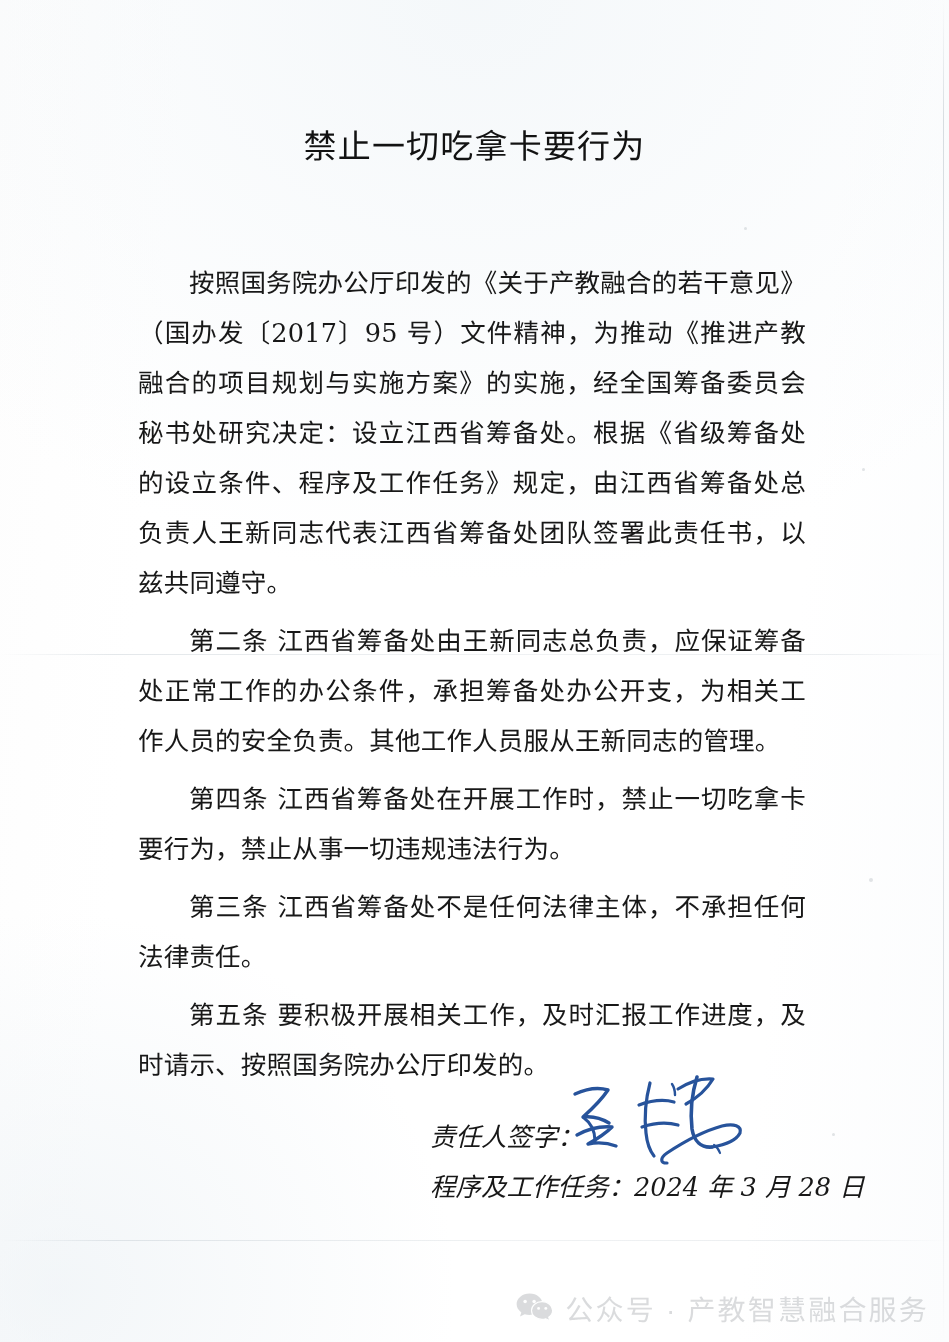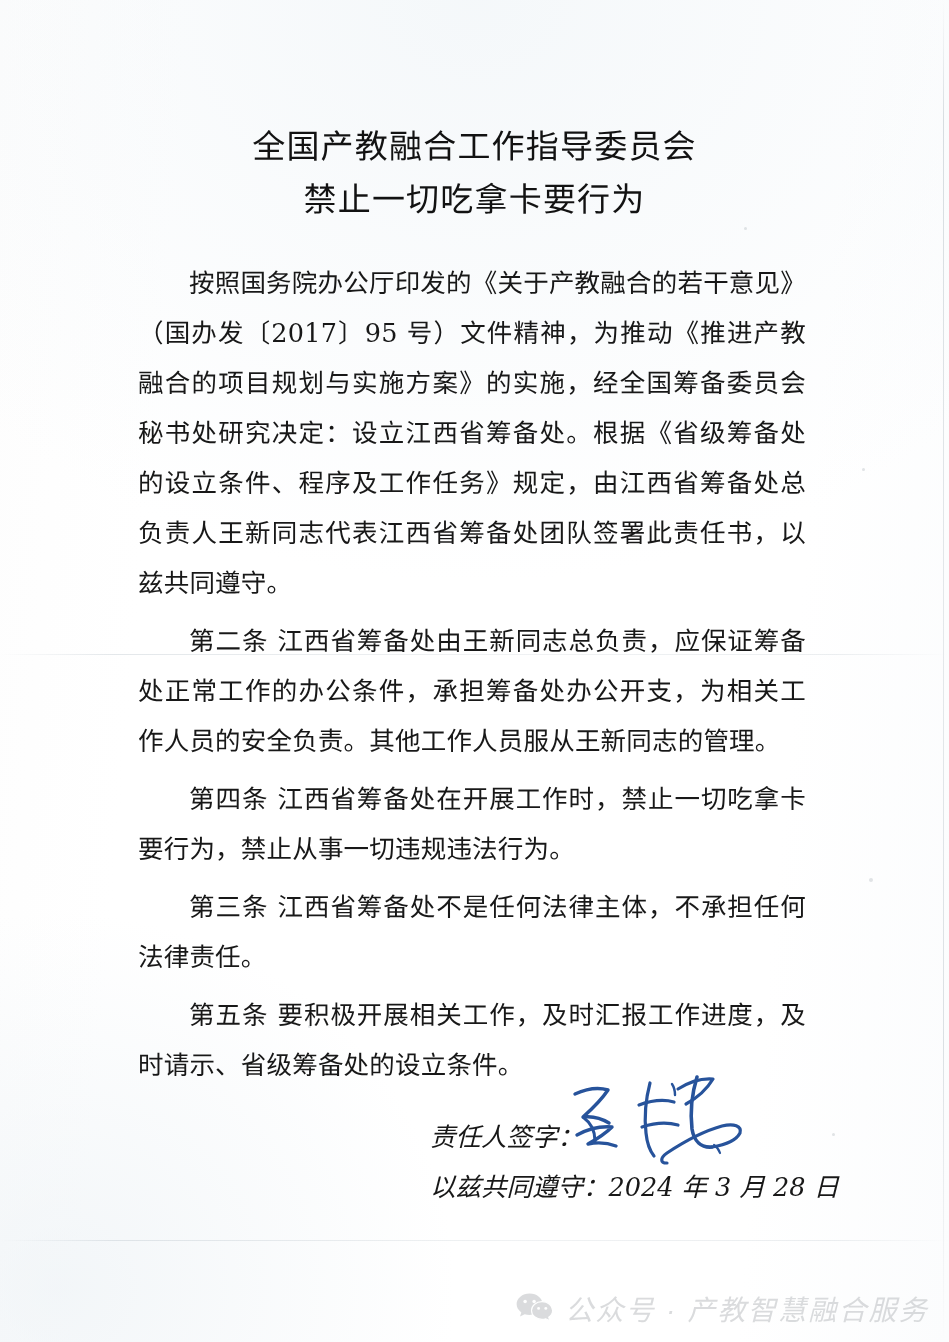--- a/index.html
+++ b/index.html
@@ -123,21 +123,20 @@
     gap: 11px;
     opacity: 0.52;
     pointer-events: none;
   }
   .watermark-text {
     font-family: "Liberation Sans", "DejaVu Sans", sans-serif;
     font-size: 28px;
     letter-spacing: 2.2px;
     color: #b9bcbf;
     white-space: nowrap;
-    font-style: italic;
   }
   .wechat-icon { width: 38px; height: 32px; display: block; }
 
   
   .speck {
     position: absolute;
     background: #c9ced2;
     border-radius: 50%;
     opacity: 0.55;
     pointer-events: none;
@@ -151,30 +150,29 @@
   <div class="paper-edge right"></div>
   <div class="scan-seam" style="top:654px;"></div>
   <div class="scan-seam" style="top:1240px;"></div>
   <div class="speck" style="left:744px; top:227px; width:3px; height:3px;"></div>
   <div class="speck" style="left:862px; top:468px; width:3px; height:3px;"></div>
   <div class="speck" style="left:869px; top:878px; width:4px; height:4px;"></div>
   <div class="speck" style="left:832px; top:1133px; width:3px; height:3px;"></div>
   <div class="speck" style="left:308px; top:1025px; width:3px; height:3px;"></div>
 
   <h1 class="doc-title">
-    <span class="title-line">全国产教融合工作指导委员会</span>
     <span class="title-line">禁止一切吃拿卡要行为</span>
   </h1>
 
   <div class="doc-body">
     <p class="para">按照国务院办公厅印发的《关于产教融合的若干意见》（国办发〔2017〕95 号）文件精神，为推动《推进产教融合的项目规划与实施方案》的实施，经全国筹备委员会秘书处研究决定：设立江西省筹备处。根据《省级筹备处的设立条件、程序及工作任务》规定，由江西省筹备处总负责人王新同志代表江西省筹备处团队签署此责任书，以兹共同遵守。</p>
     <p class="para">第二条  江西省筹备处由王新同志总负责，应保证筹备处正常工作的办公条件，承担筹备处办公开支，为相关工作人员的安全负责。其他工作人员服从王新同志的管理。</p>
     <p class="para">第四条  江西省筹备处在开展工作时，禁止一切吃拿卡要行为，禁止从事一切违规违法行为。</p>
     <p class="para">第三条  江西省筹备处不是任何法律主体，不承担任何法律责任。</p>
-    <p class="para">第五条  要积极开展相关工作，及时汇报工作进度，及时请示、省级筹备处的设立条件。</p>
+    <p class="para">第五条  要积极开展相关工作，及时汇报工作进度，及时请示、按照国务院办公厅印发的。</p>
   </div>
 
   <div class="sign-block">
 
     <div class="sign-row">
       <span>责任人签字：</span>
 
       <svg class="signature-ink" viewBox="0 0 200 96" aria-hidden="true">
         <g fill="none" stroke="#27539b" stroke-linecap="round" stroke-linejoin="round">
 
@@ -192,21 +190,21 @@
           <path d="M148 76 C160 74, 172 70, 176 62 C178 55, 170 52, 158 55
                    C140 60, 118 72, 103 82 C96 87, 96 92, 103 92" stroke-width="3.2"></path>
 
           <path d="M108 13 C110 16, 111 20, 111 24" stroke-width="2.4"></path>
           <path d="M150 74 C153 76, 155 79, 156 82" stroke-width="2.2"></path>
         </g>
       </svg>
     </div>
 
     <div class="sign-row">
-      <span>以兹共同遵守：</span><span>2024 年 3 月 28 日</span>
+      <span>程序及工作任务：</span><span>2024 年 3 月 28 日</span>
     </div>
   </div>
 
   <div class="watermark">
     <svg class="wechat-icon" viewBox="0 0 38 32" aria-hidden="true">
 
       <path d="M13.6 1.4 C6.3 1.4 0.6 6.2 0.6 12.1 C0.6 15.4 2.4 18.4 5.3 20.4
                L4.0 24.6 L8.7 22.2 C10.2 22.7 11.9 22.9 13.6 22.9
                C20.9 22.9 26.6 18.1 26.6 12.1 C26.6 6.2 20.9 1.4 13.6 1.4 Z" fill="#b9bcbf"></path>
       <circle cx="9.1" cy="9.4" r="1.75" fill="#ffffff"></circle>

